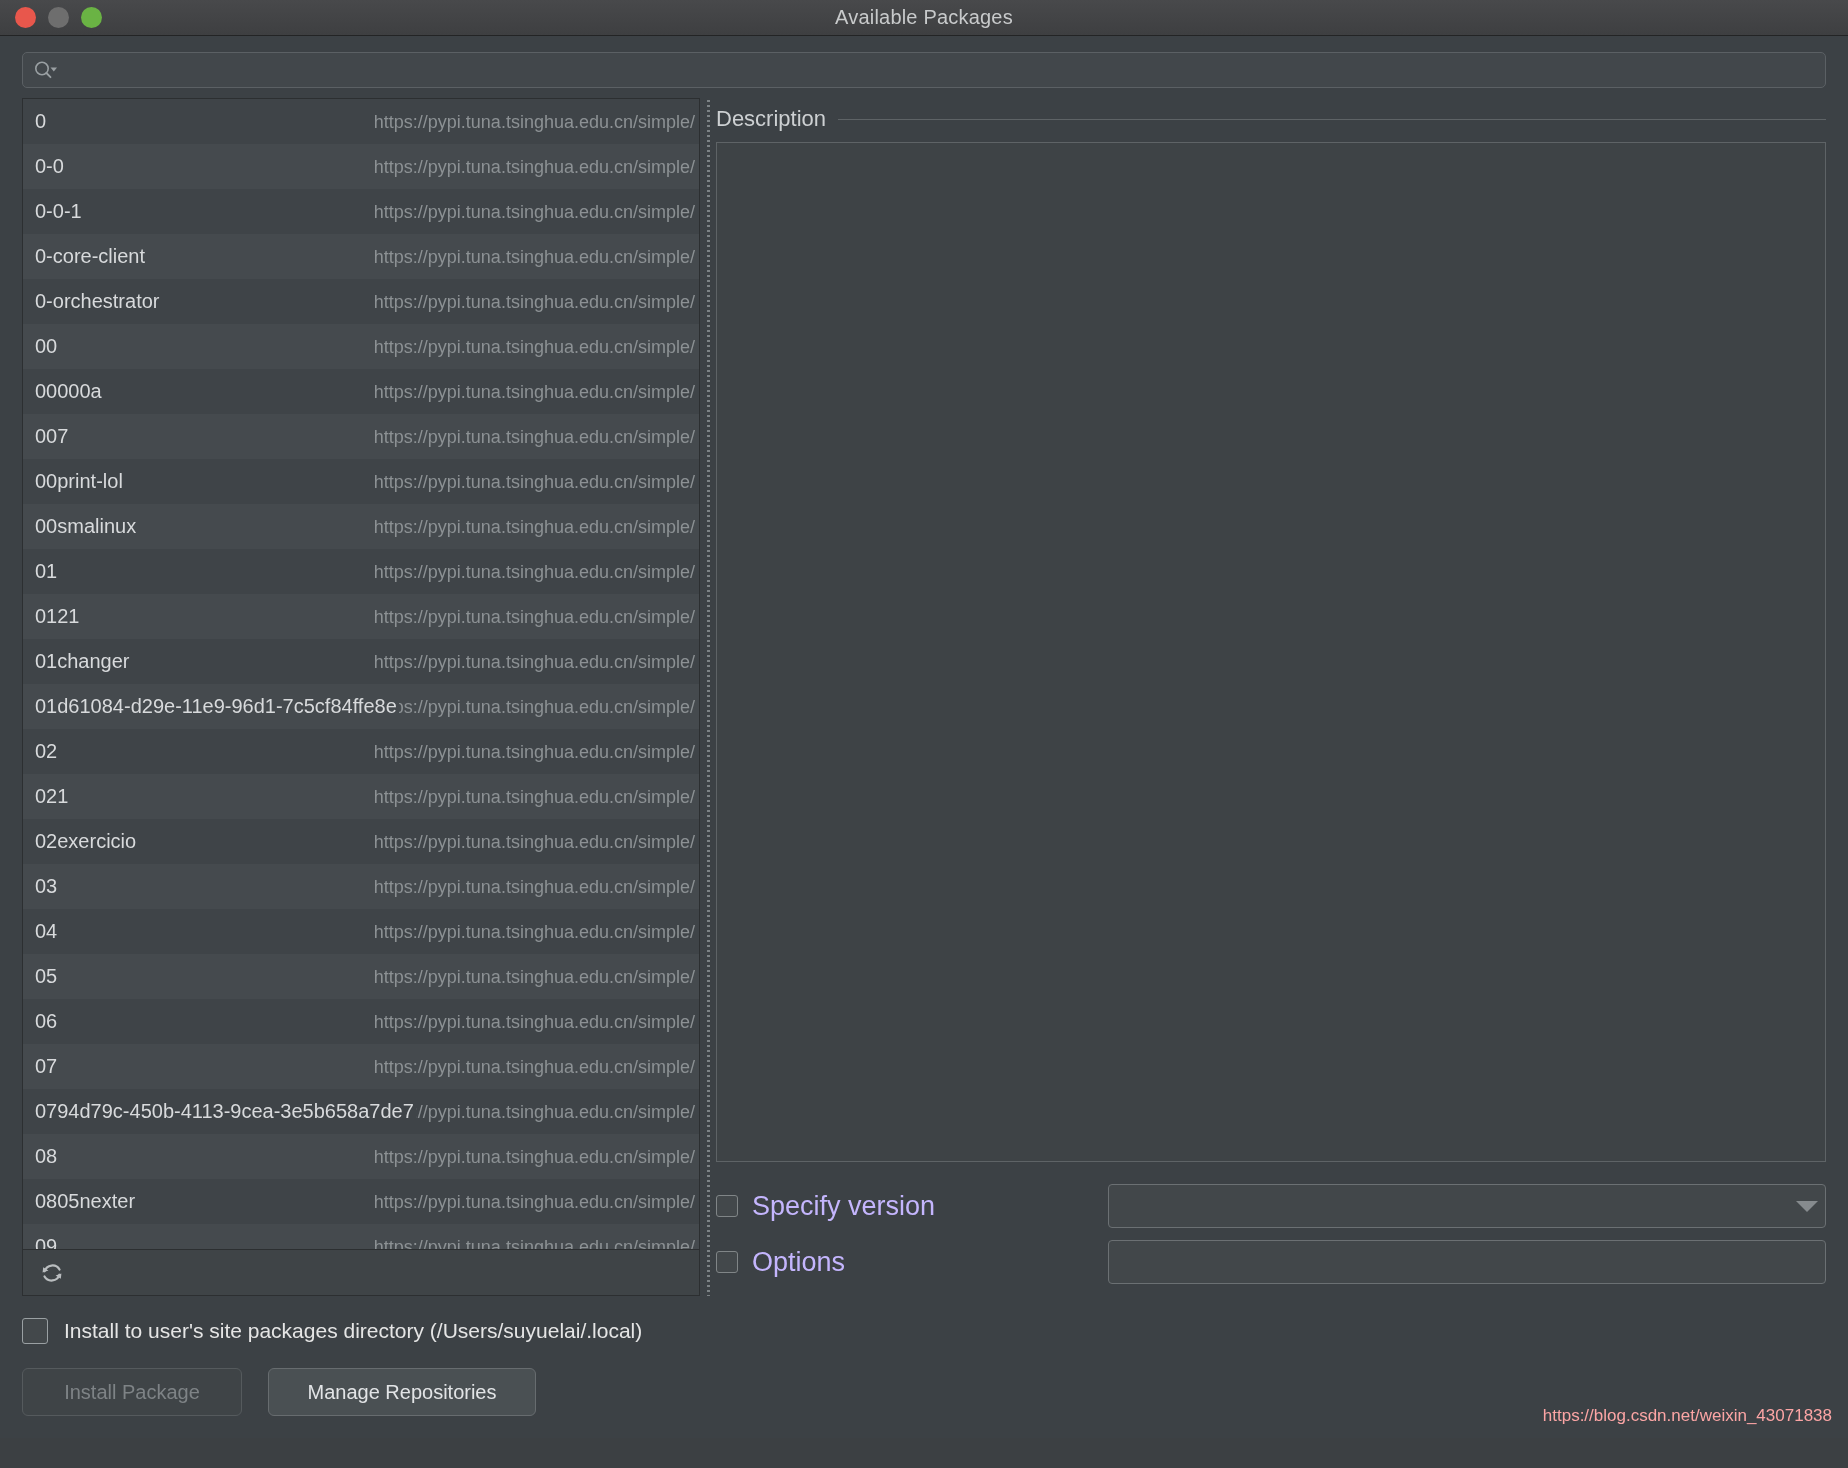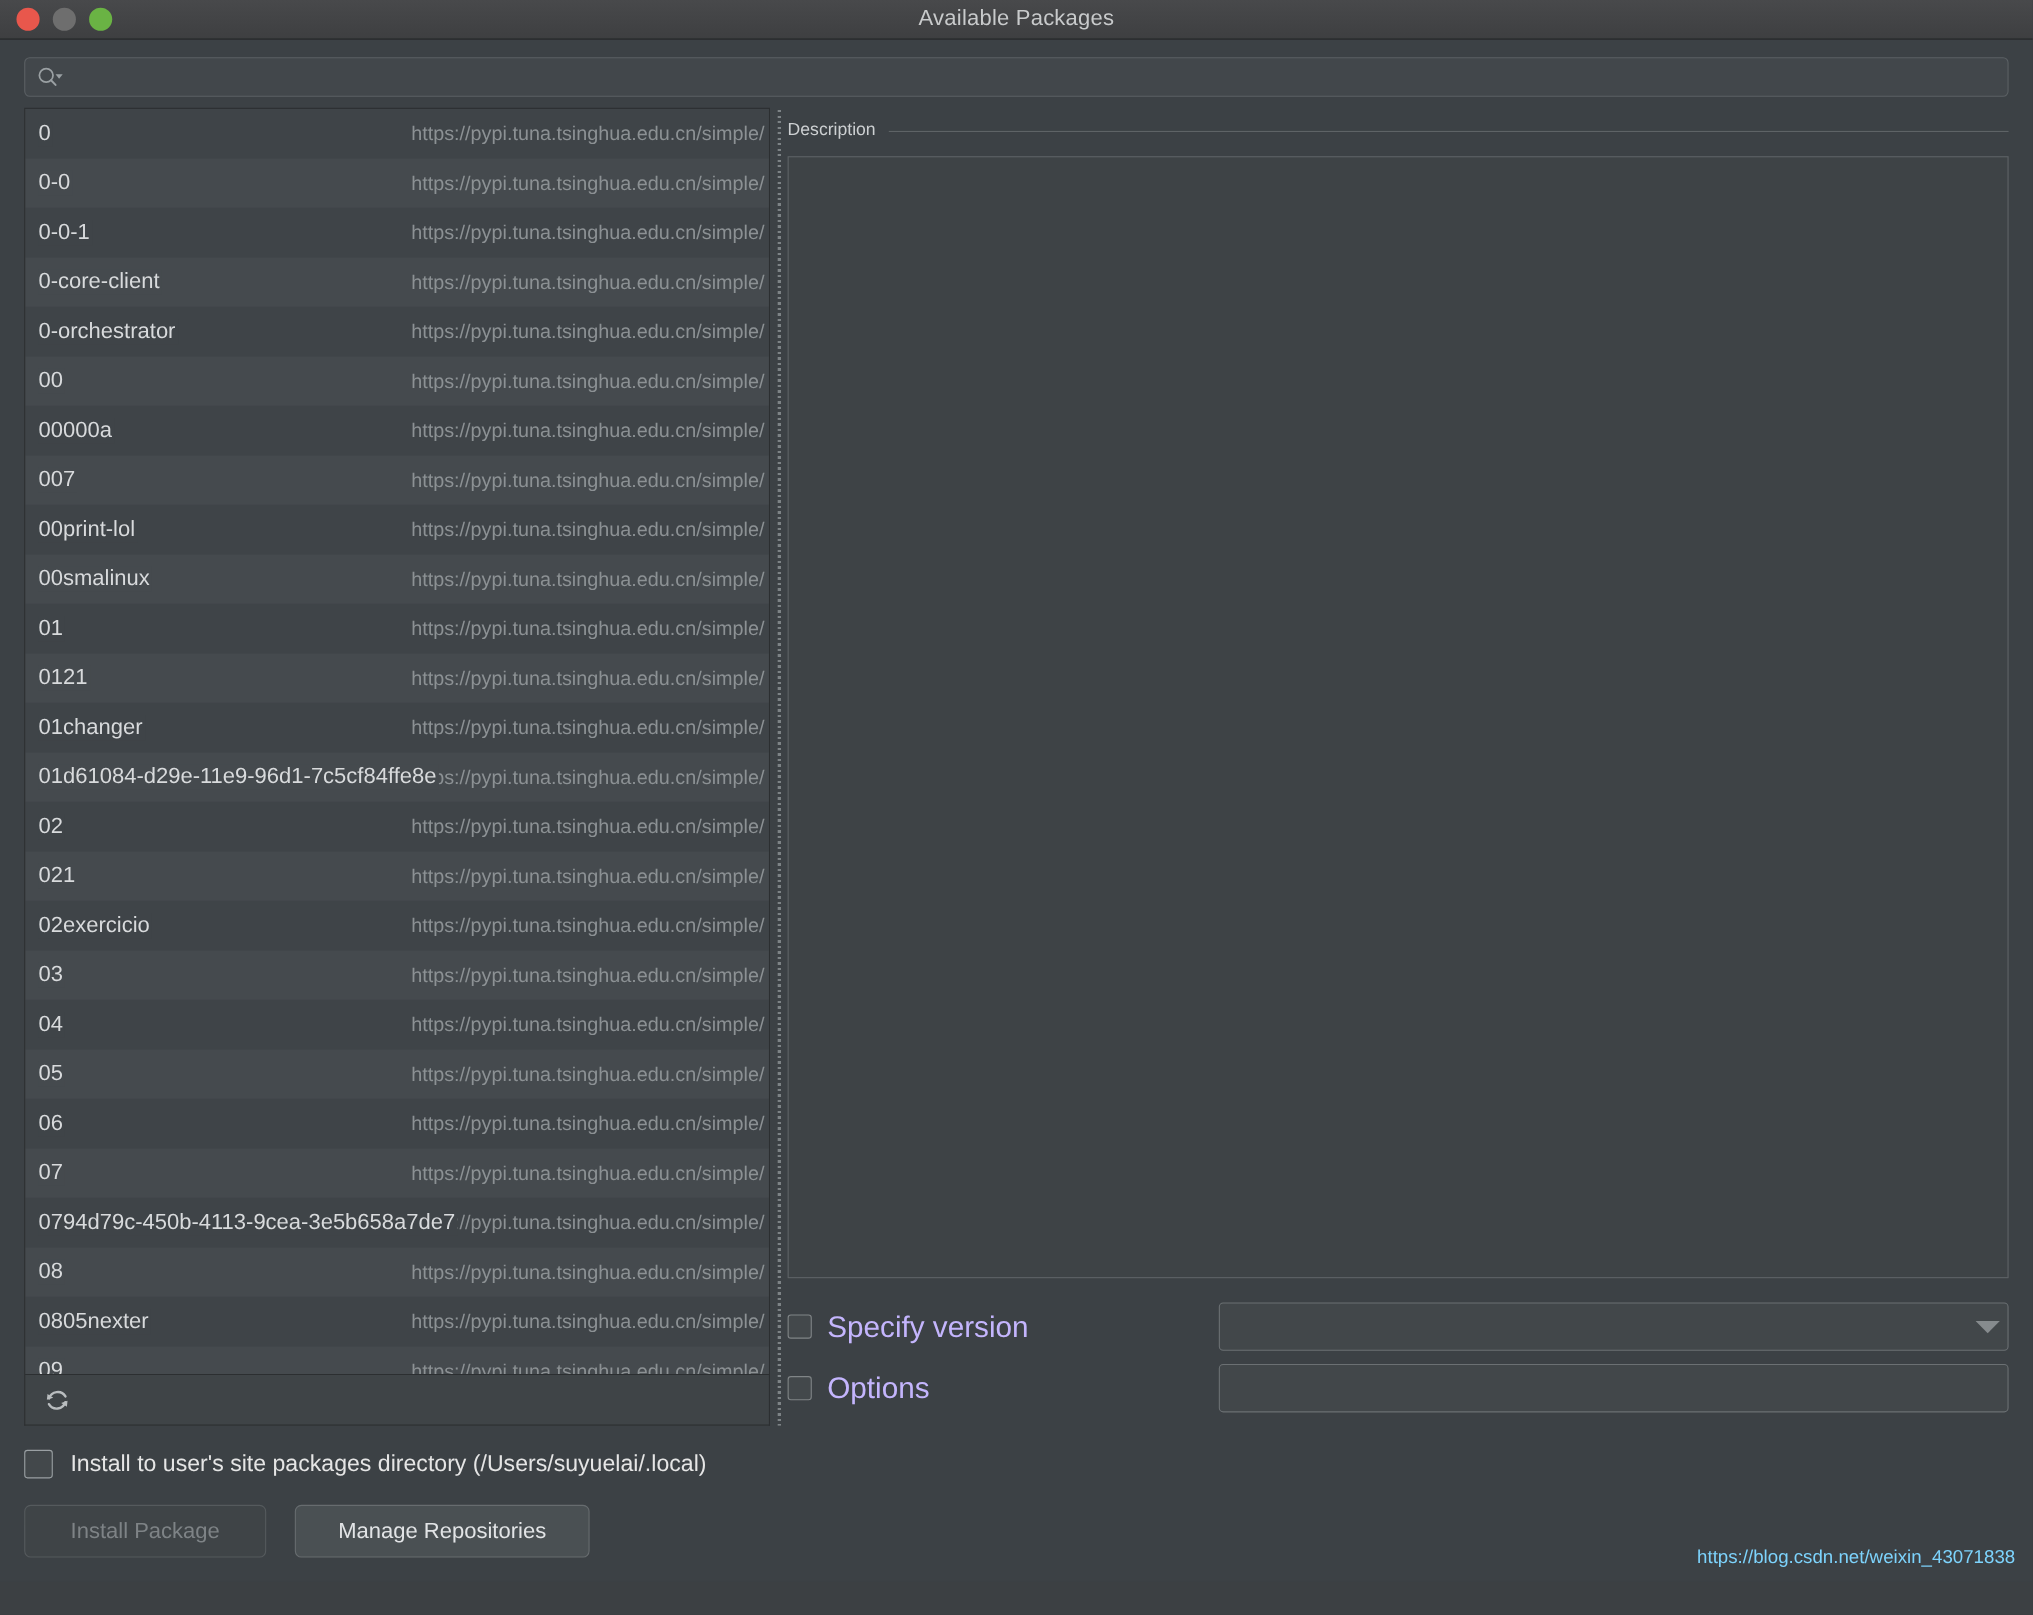--- a/index.html
+++ b/index.html
@@ -106,21 +106,21 @@
     padding: 2px 0 0 0;
   }
   .splitter-dots {
     width: 3px;
     background-image: repeating-linear-gradient(to bottom, #7d8386 0 2px, transparent 2px 5px);
   }
 
   
   .right-pane { flex: 1; display: flex; flex-direction: column; min-height: 0; padding-top: 6px; }
   .desc-title-row { display: flex; align-items: center; gap: 12px; height: 30px; }
-  .desc-title { color: #cdd0d2; font-size: 16px; white-space: nowrap; text-align: center; }
+  .desc-title { color: #cdd0d2; font-size: 22px; white-space: nowrap; text-align: center; }
   .desc-rule { flex: 1; height: 1px; background: #5e6366; }
   .desc-box {
     flex: 1; margin-top: 8px;
     border: 1px solid #5e6366;
     background: #3e4346;
     min-height: 0;
   }
   .opt-rows { flex: 0 0 auto; padding-top: 16px; padding-bottom: 6px; }
   .opt-row { display: flex; align-items: center; height: 56px; }
   .chk {
@@ -171,21 +171,21 @@
   .btn.disabled {
     background: #3f4447; border: 1px solid #555a5d; color: #7e8386; cursor: default;
     min-width: 220px;
   }
   .btn.normal {
     background: #4a5053; border: 1px solid #676c6f; color: #e2e4e6; cursor: pointer;
     min-width: 268px;
   }
   .watermark {
     position: absolute; right: 16px; bottom: 12px;
-    color: #7dd3fc; font-size: 17px;
+    color: #fca5a5; font-size: 17px;
     font-family: "Liberation Sans", sans-serif;
   }
 </style>
 </head>
 <body>
 
 <div class="window">
 
   <div class="titlebar">
     <div class="traffic">

